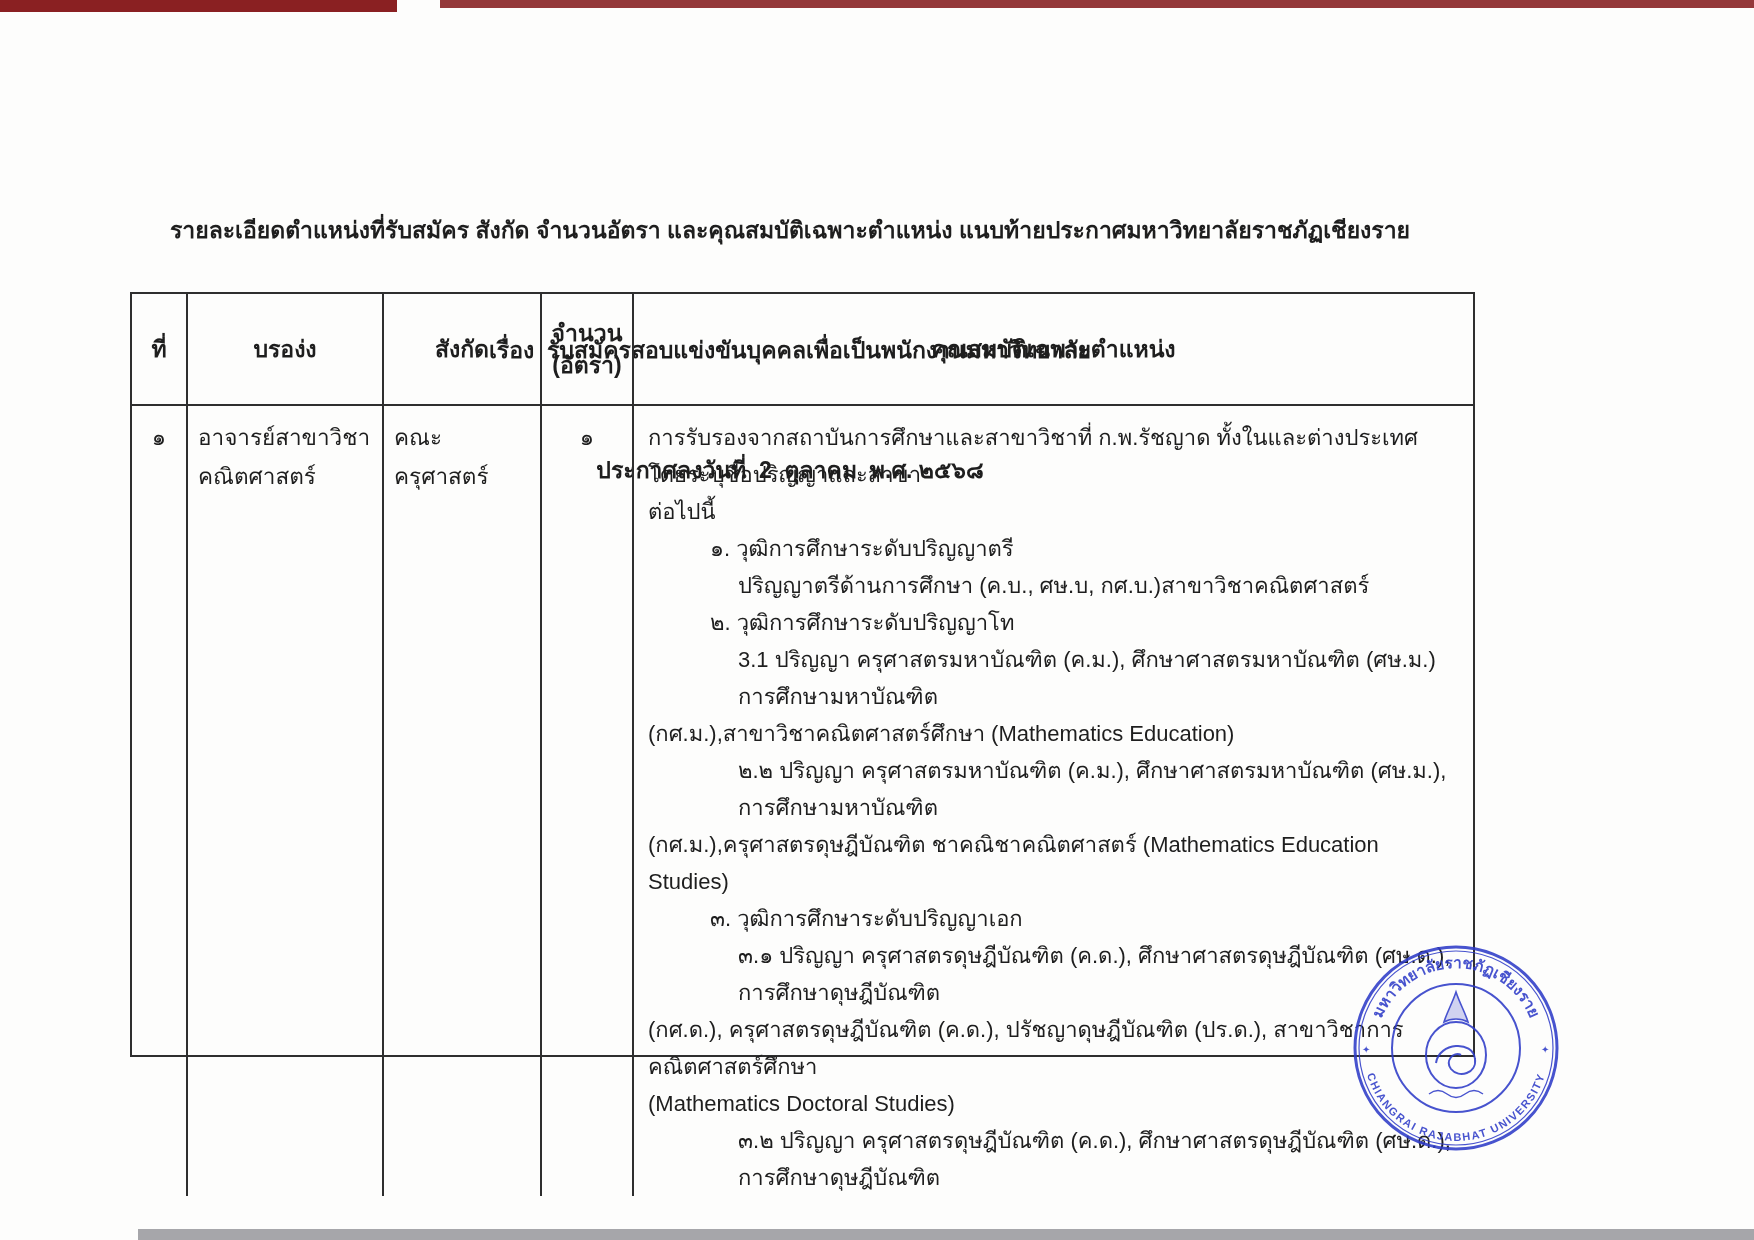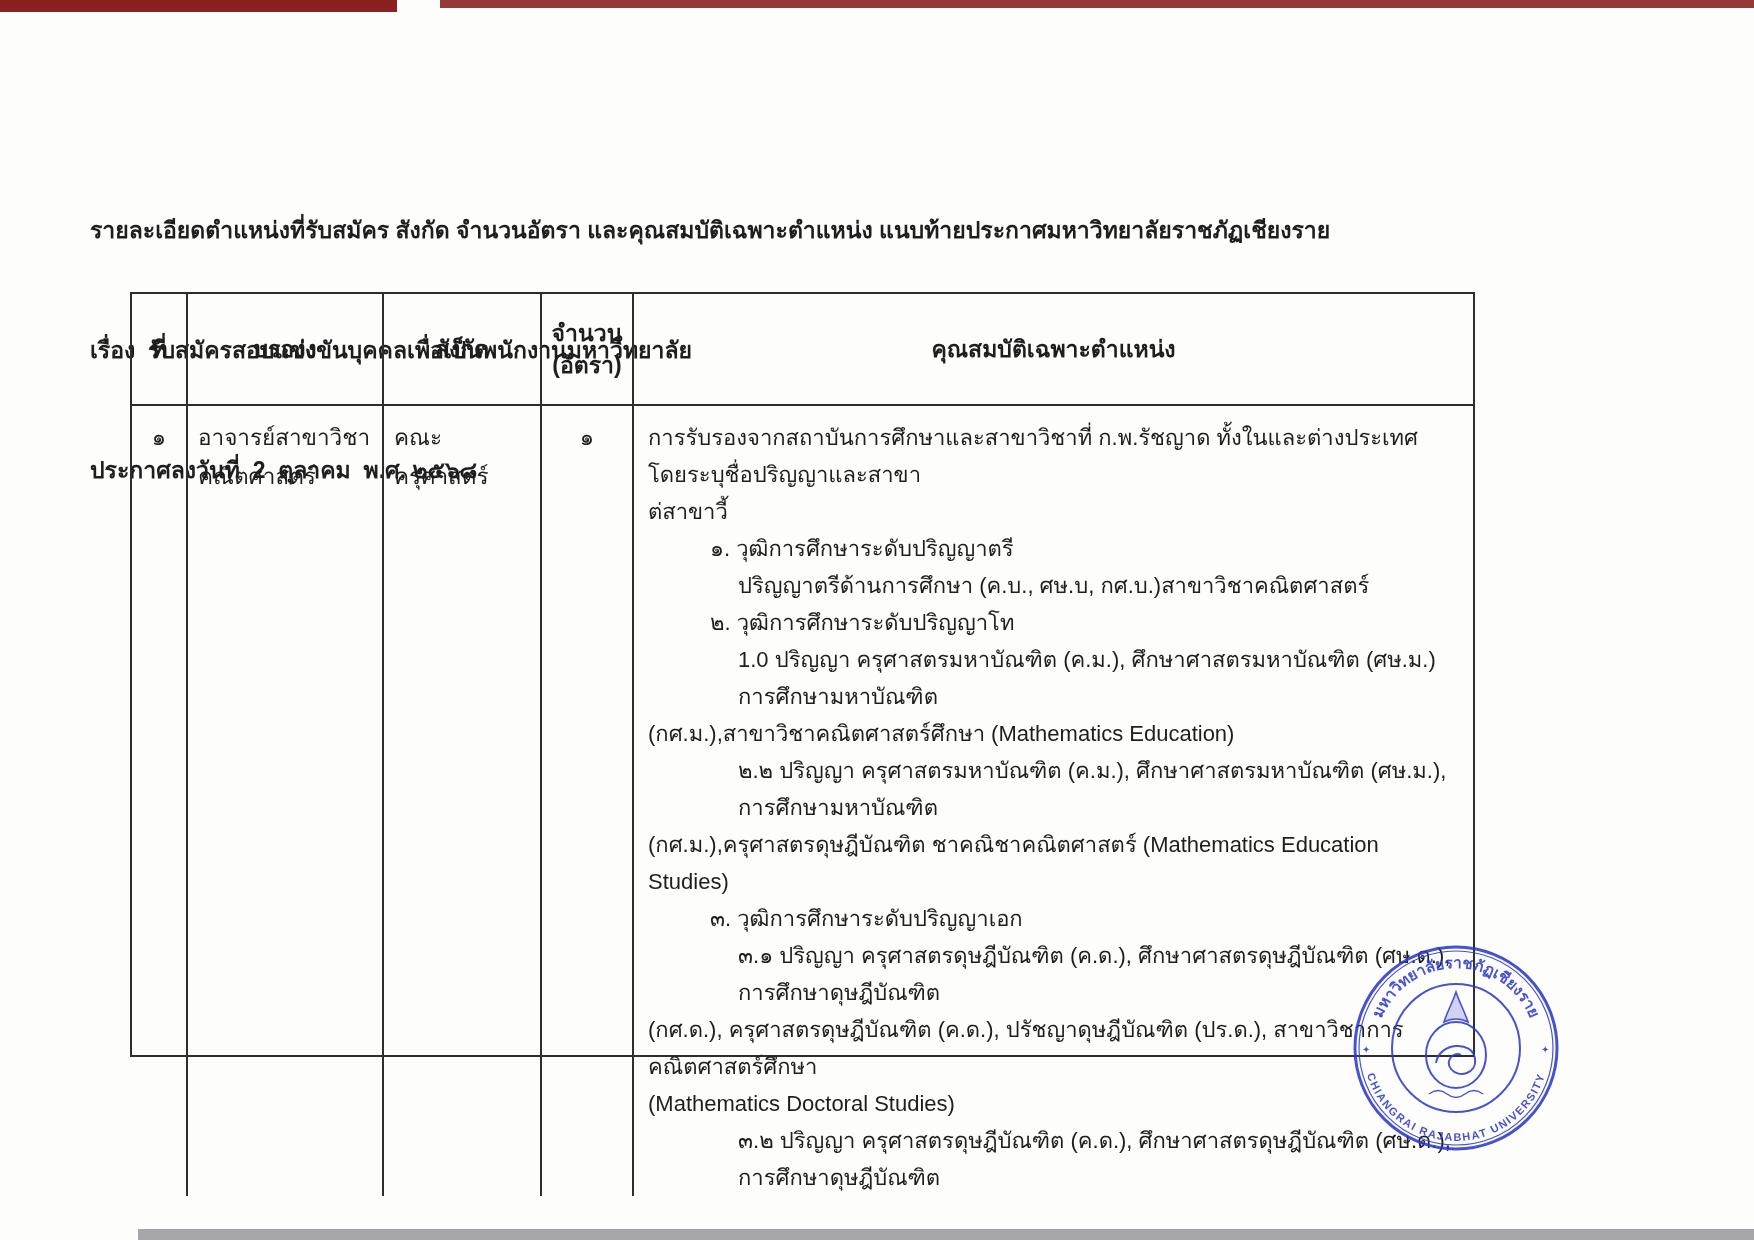--- a/index.html
+++ b/index.html
@@ -15,21 +15,21 @@
     background:#fdfdfc;color:#1e1e1e;
     font-family:"Liberation Sans", sans-serif;
   }
   
   .topbar-left{position:absolute;left:0;top:0;width:397px;height:12px;background:var(--topbar-left);}
   .topbar-right{position:absolute;left:440px;top:0;width:1314px;height:8px;background:var(--topbar-right);}
   .bottom-bar{position:absolute;left:138px;bottom:0;width:1616px;height:11px;background:var(--bottom-bar);}
   
   .doc-title{
     position:absolute;left:90px;top:130px;width:1400px;
-    text-align:left;font-weight:bold;font-size:23px;line-height:40px;
+    text-align:center;font-weight:bold;font-size:23px;line-height:40px;
     white-space:pre-wrap;
   }
   .doc-title div{min-height:40px;}
   
   .ann-table{
     position:absolute;left:130px;top:292px;width:1345px;height:765px;
     box-sizing:border-box;border:2px solid var(--table-border);
     display:grid;
     grid-template-columns:56px 196px 158px 92px 1fr;
     grid-template-rows:112px 1fr;
@@ -97,25 +97,25 @@
   </div>
   <div class="cell bcell aff-cell">
     <div>คณะครุศาสตร์</div>
   </div>
   <div class="cell bcell center-col">
     <span>๑</span>
   </div>
   <div class="cell bcell q-cell last-col">
 
       <div class="qline indent-0">การรับรองจากสถาบันการศึกษาและสาขาวิชาที่ ก.พ.รัชญาด ทั้งในและต่างประเทศ โดยระบุชื่อปริญญาและสาขา</div>
-      <div class="qline indent-0">ต่สาขาวี้</div>
+      <div class="qline indent-0">ต่อไปนี้</div>
       <div class="qline indent-1">๑. วุฒิการศึกษาระดับปริญญาตรี</div>
       <div class="qline indent-2">ปริญญาตรีด้านการศึกษา (ค.บ., ศษ.บ, กศ.บ.)สาขาวิชาคณิตศาสตร์</div>
       <div class="qline indent-1">๒. วุฒิการศึกษาระดับปริญญาโท</div>
-      <div class="qline indent-2">1.0 ปริญญา ครุศาสตรมหาบัณฑิต (ค.ม.), ศึกษาศาสตรมหาบัณฑิต (ศษ.ม.) การศึกษามหาบัณฑิต</div>
+      <div class="qline indent-2">3.1 ปริญญา ครุศาสตรมหาบัณฑิต (ค.ม.), ศึกษาศาสตรมหาบัณฑิต (ศษ.ม.) การศึกษามหาบัณฑิต</div>
       <div class="qline indent-0">(กศ.ม.),สาขาวิชาคณิตศาสตร์ศึกษา (Mathematics Education)</div>
       <div class="qline indent-2">๒.๒ ปริญญา ครุศาสตรมหาบัณฑิต (ค.ม.), ศึกษาศาสตรมหาบัณฑิต (ศษ.ม.), การศึกษามหาบัณฑิต</div>
       <div class="qline indent-0">(กศ.ม.),ครุศาสตรดุษฎีบัณฑิต ชาคณิชาคณิตศาสตร์ (Mathematics Education Studies)</div>
       <div class="qline indent-1">๓. วุฒิการศึกษาระดับปริญญาเอก</div>
       <div class="qline indent-2">๓.๑ ปริญญา ครุศาสตรดุษฎีบัณฑิต (ค.ด.), ศึกษาศาสตรดุษฎีบัณฑิต (ศษ.ด.), การศึกษาดุษฎีบัณฑิต</div>
       <div class="qline indent-0">(กศ.ด.), ครุศาสตรดุษฎีบัณฑิต (ค.ด.), ปรัชญาดุษฎีบัณฑิต (ปร.ด.), สาขาวิชาการคณิตศาสตร์ศึกษา</div>
       <div class="qline indent-0">(Mathematics Doctoral Studies)</div>
       <div class="qline indent-2">๓.๒ ปริญญา ครุศาสตรดุษฎีบัณฑิต (ค.ด.), ศึกษาศาสตรดุษฎีบัณฑิต (ศษ.ด.), การศึกษาดุษฎีบัณฑิต</div>
     </div>
 </div>

